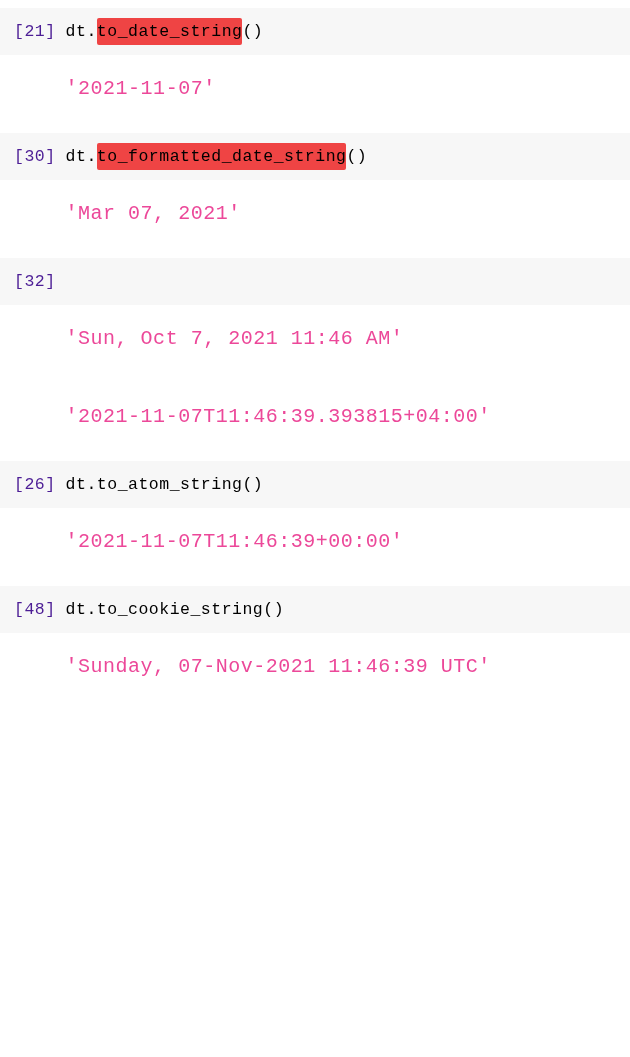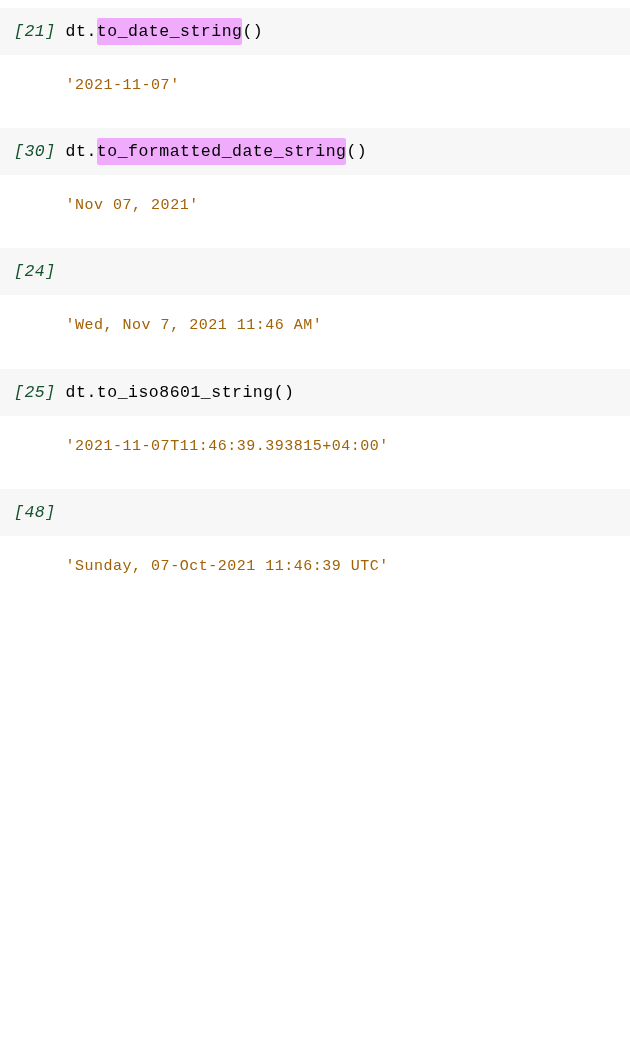--- a/index.html
+++ b/index.html
@@ -21,55 +21,54 @@
   .input-row {
     display: flex;
     align-items: stretch;
     background: #f7f7f7;
     padding: 12px 14px 12px 14px;
   }
   .prompt {
     flex: 0 0 auto;
     white-space: pre;
     letter-spacing: 0.5px;
-    color: #14532d;
+    color: #4c1d95;
     padding-right: 10px;
     font-size: 16.5px;
     line-height: 1.4;
-    font-style: italic;
   }
   .code-area {
     flex: 1 1 auto;
     font-size: 16.5px;
     line-height: 1.4;
     letter-spacing: 0.5px;
     color: #000;
   }
   .code-area .highlight {
-    background: #f0abfc;
+    background: #ef4444;
     border-radius: 2px;
     padding: 4px 0;
   }
   .output-row {
     display: flex;
     padding: 20px 14px 30px 14px;
   }
   .output-spacer {
     flex: 0 0 auto;
     white-space: pre;
     letter-spacing: 0.5px;
     padding-right: 10px;
     font-size: 16.5px;
     line-height: 1.4;
     visibility: hidden; 
   }
   .output-text {
     flex: 1 1 auto;
-    color: #a16207;
-    font-size: 15px;
+    color: #ec4899;
+    font-size: 20px;
     letter-spacing: 0.5px;
     line-height: 1.4;
     white-space: pre-wrap;
   }
 </style>
 </head>
 <body>
 
 <div class="cell-list" id="cell-container">
     <div class="cell">
@@ -84,44 +83,51 @@
     </div>
     <div class="cell">
     </div>
     <div class="cell">
       <div class="input-row">
         <span class="prompt">[30]</span>
         <span class="code-area"><span>dt.</span><span class="highlight">to_formatted_date_string</span><span>()</span></span>
       </div>
       <div class="output-row">
         <span class="output-spacer">[23]</span>
-        <span class="output-text">'Nov 07, 2021'</span>
+        <span class="output-text">'Mar 07, 2021'</span>
       </div>
     </div>
     <div class="cell">
       <div class="input-row">
-        <span class="prompt">[24]</span>
+        <span class="prompt">[32]</span>
       </div>
       <div class="output-row">
         <span class="output-spacer">[24]</span>
-        <span class="output-text">'Wed, Nov 7, 2021 11:46 AM'</span>
+        <span class="output-text">'Sun, Oct 7, 2021 11:46 AM'</span>
       </div>
     </div>
     <div class="cell">
-      <div class="input-row">
-        <span class="prompt">[25]</span>
-        <span class="code-area"><span>dt.</span><span>to_iso8601_string</span><span>()</span></span>
-      </div>
       <div class="output-row">
         <span class="output-spacer">[25]</span>
         <span class="output-text">'2021-11-07T11:46:39.393815+04:00'</span>
       </div>
     </div>
     <div class="cell">
       <div class="input-row">
+        <span class="prompt">[26]</span>
+        <span class="code-area"><span>dt.</span><span>to_atom_string</span><span>()</span></span>
+      </div>
+      <div class="output-row">
+        <span class="output-spacer">[26]</span>
+        <span class="output-text">'2021-11-07T11:46:39+00:00'</span>
+      </div>
+    </div>
+    <div class="cell">
+      <div class="input-row">
         <span class="prompt">[48]</span>
+        <span class="code-area"><span>dt.</span><span>to_cookie_string</span><span>()</span></span>
       </div>
       <div class="output-row">
         <span class="output-spacer">[27]</span>
-        <span class="output-text">'Sunday, 07-Oct-2021 11:46:39 UTC'</span>
+        <span class="output-text">'Sunday, 07-Nov-2021 11:46:39 UTC'</span>
       </div>
     </div>
   </div>
 
 </body></html>

